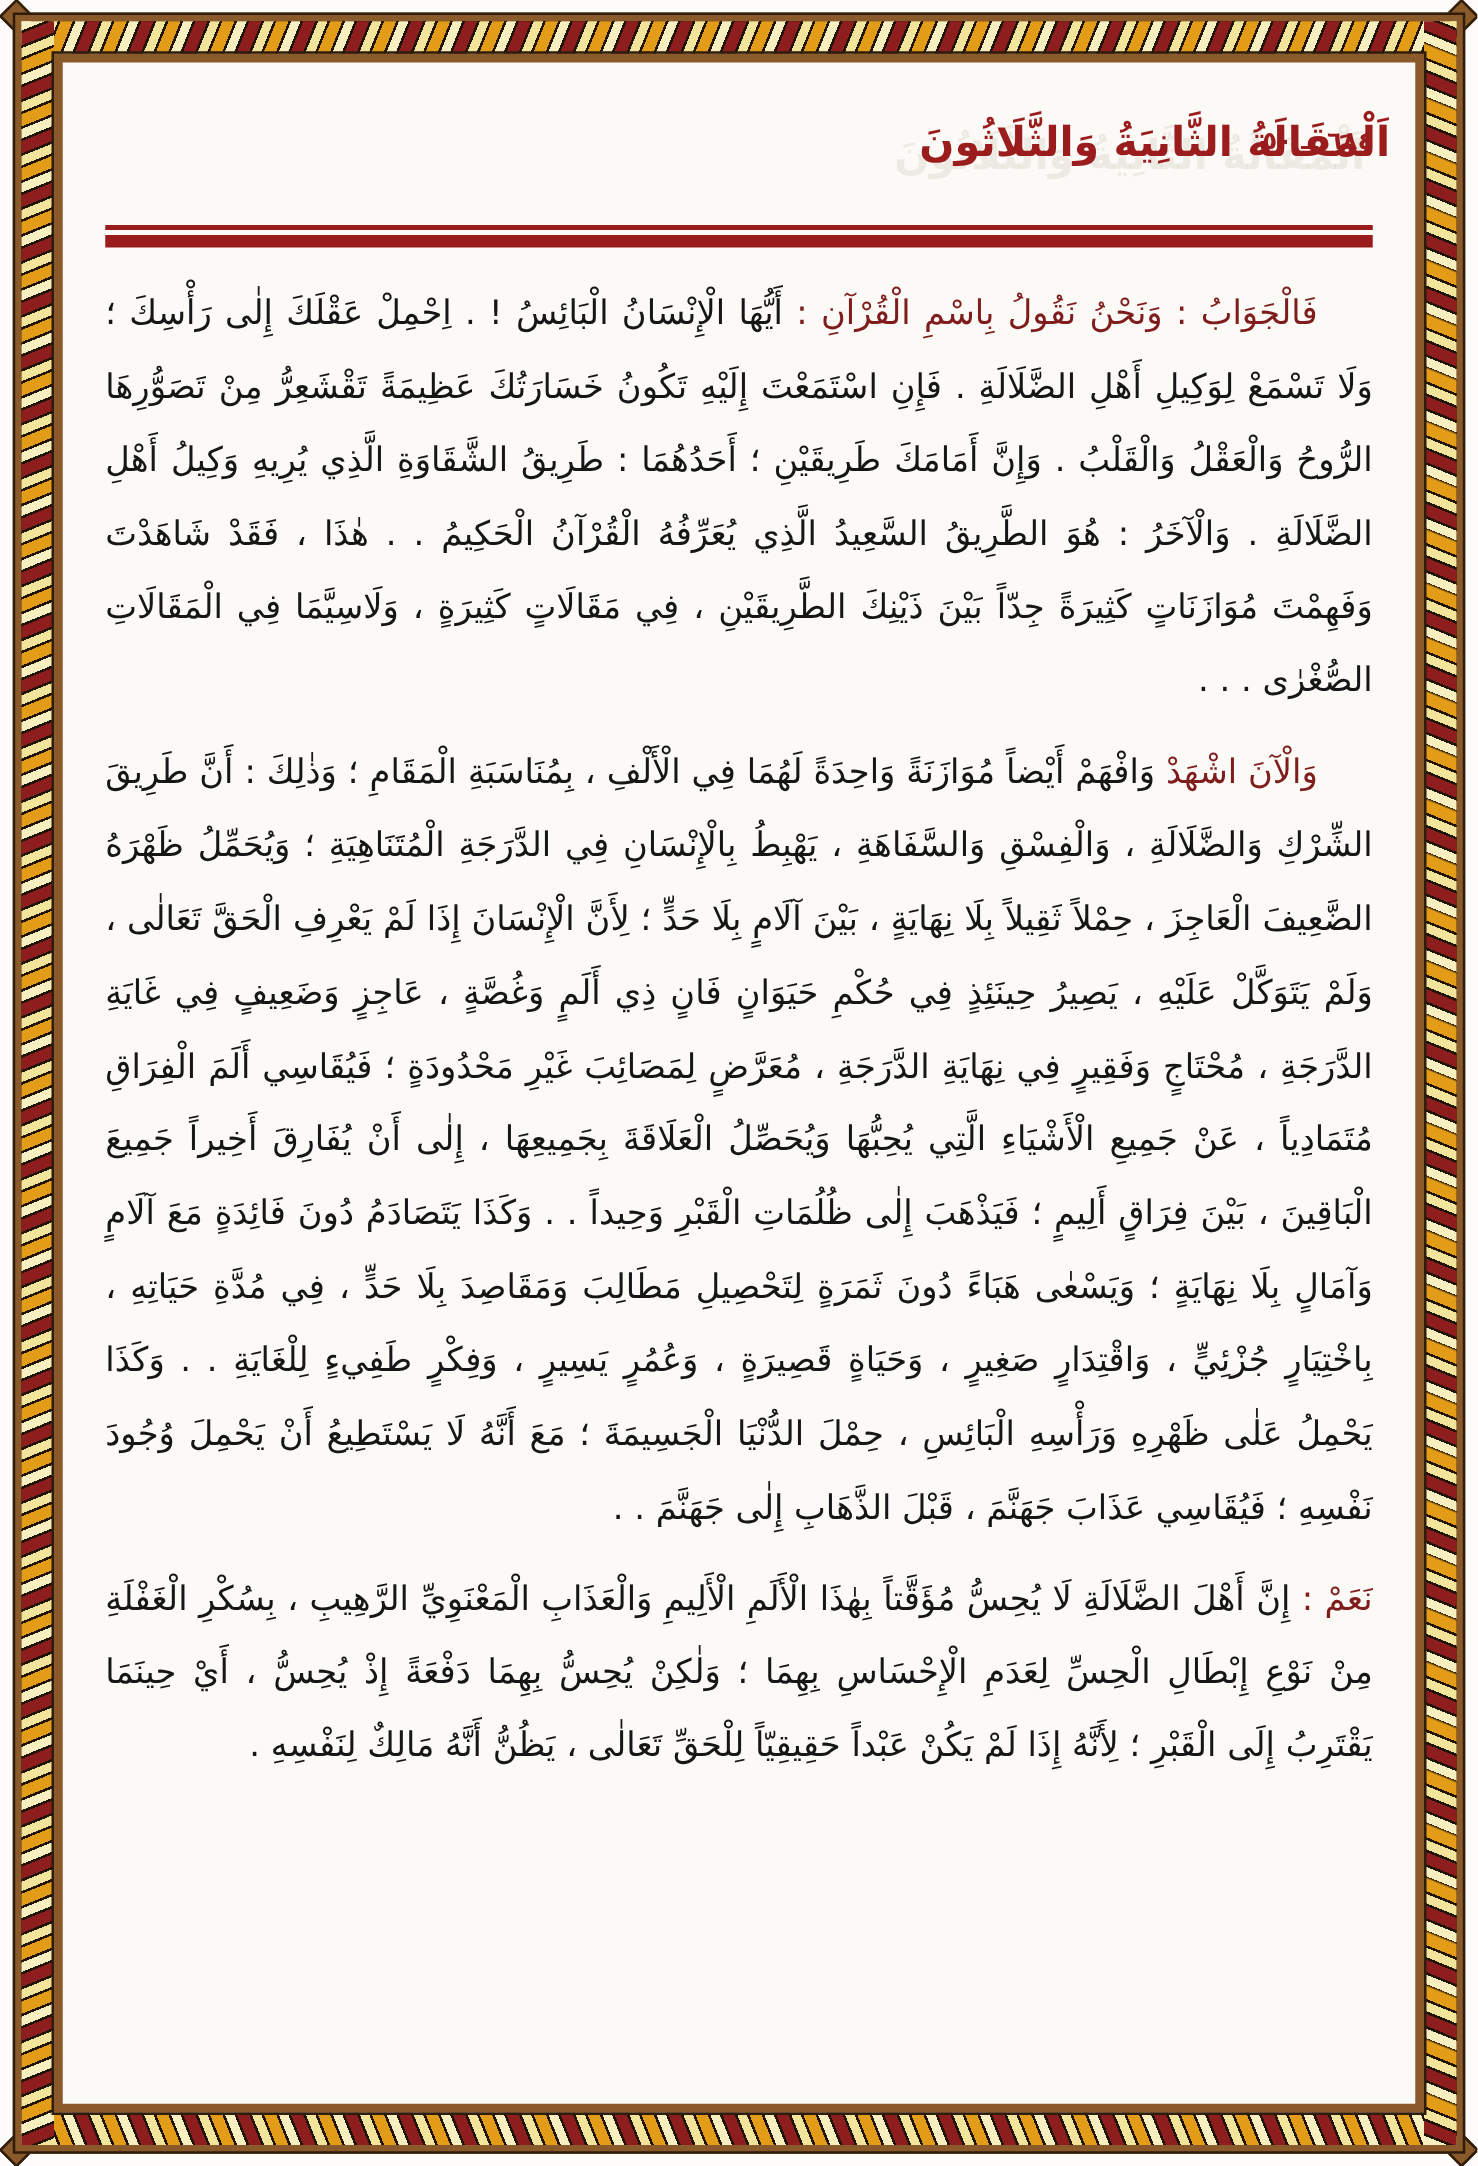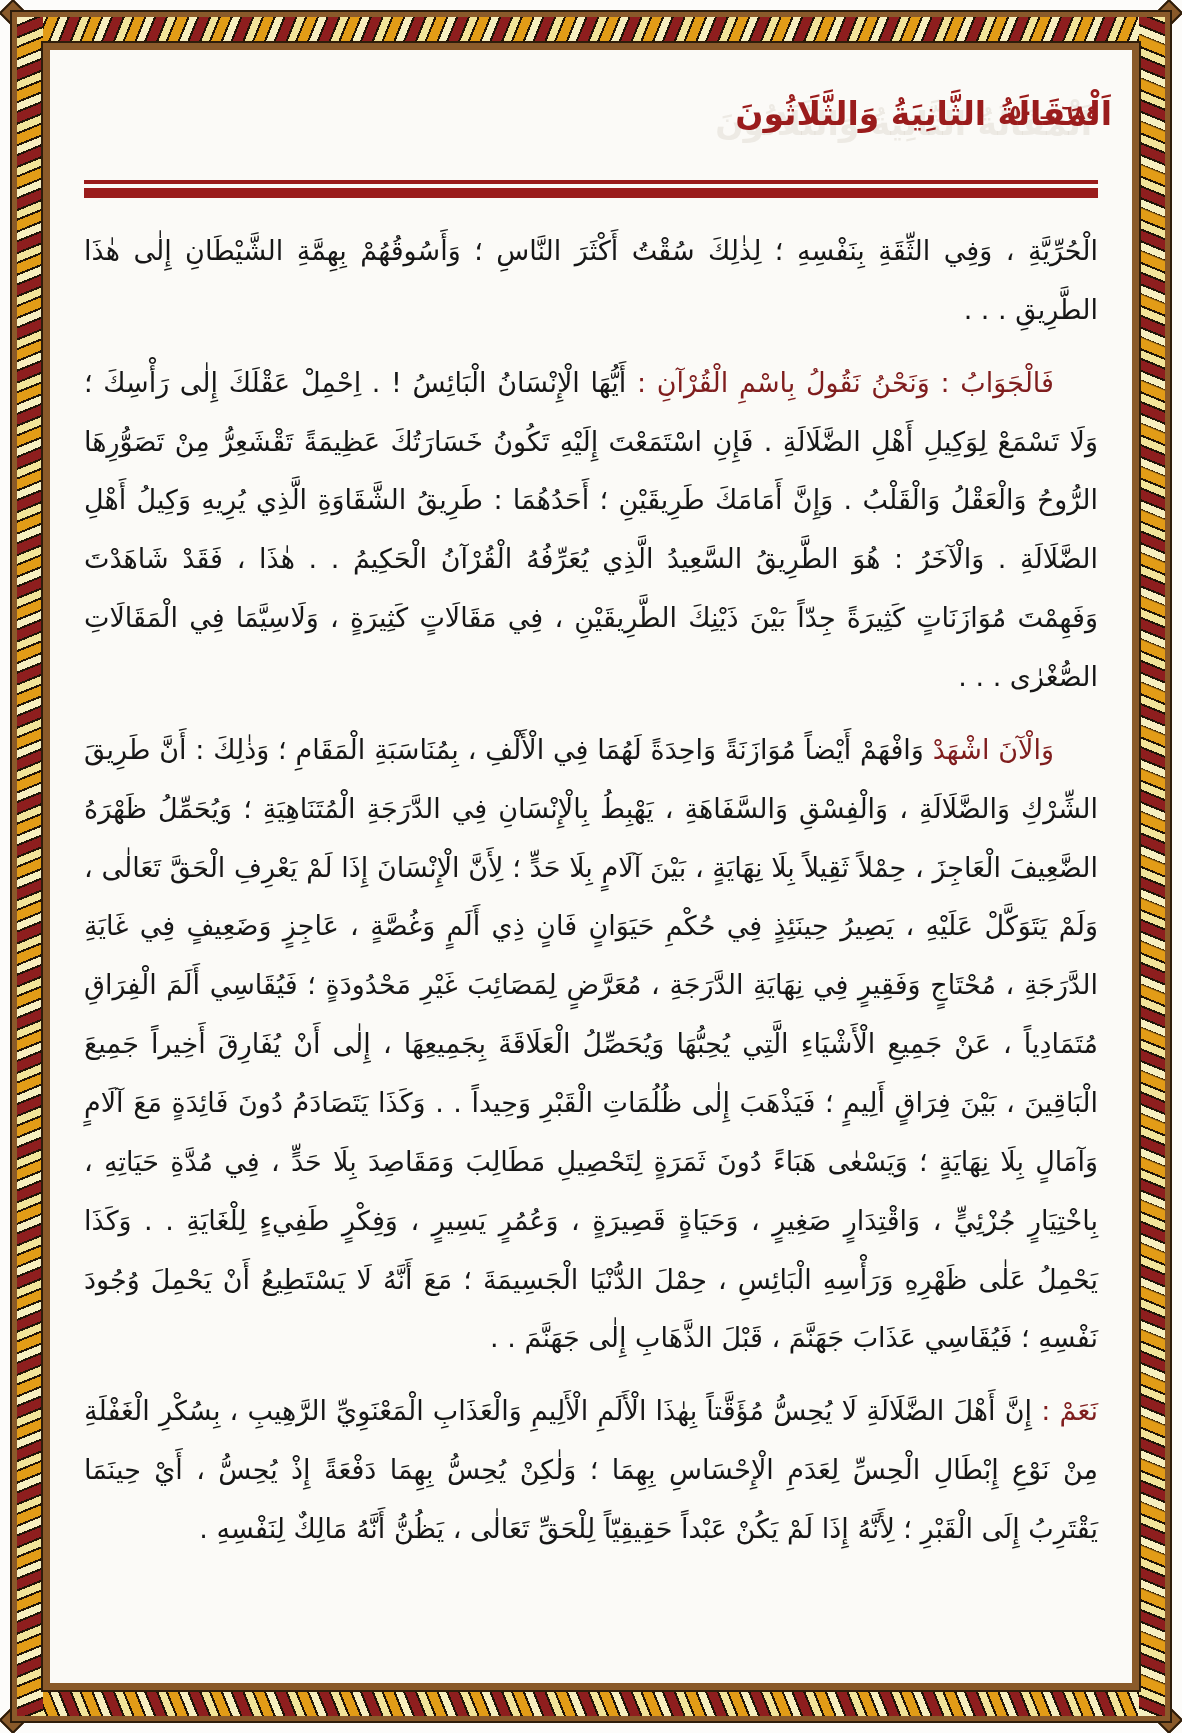--- a/index.html
+++ b/index.html
@@ -108,21 +108,20 @@
       <div class="inner">
 
         <div class="header">
           <div class="pageno">٦٨٤ ــ ٥٠</div>
           <div class="title">اَلْمَقَالَةُ الثَّانِيَةُ وَالثَّلَاثُونَ</div>
         </div>
 
         <div class="divider"></div>
 
         <div class="bodytext">
-            <p class=""><span class="seg-black">الْحُرِّيَّةِ ، وَفِي الثِّقَةِ بِنَفْسِهِ ؛ لِذٰلِكَ سُقْتُ أَكْثَرَ النَّاسِ ؛ وَأَسُوقُهُمْ بِهِمَّةِ الشَّيْطَانِ إِلٰى هٰذَا الطَّرِيقِ . . .</span></p>
             <p class="indent"><span class="seg-red">فَالْجَوَابُ : وَنَحْنُ نَقُولُ بِاسْمِ الْقُرْآنِ : </span><span class="seg-black">أَيُّهَا الْإِنْسَانُ الْبَائِسُ ! . اِحْمِلْ عَقْلَكَ إِلٰى رَأْسِكَ ؛ وَلَا تَسْمَعْ لِوَكِيلِ أَهْلِ الضَّلَالَةِ . فَإِنِ اسْتَمَعْتَ إِلَيْهِ تَكُونُ خَسَارَتُكَ عَظِيمَةً تَقْشَعِرُّ مِنْ تَصَوُّرِهَا الرُّوحُ وَالْعَقْلُ وَالْقَلْبُ . وَإِنَّ أَمَامَكَ طَرِيقَيْنِ ؛ أَحَدُهُمَا : طَرِيقُ الشَّقَاوَةِ الَّذِي يُرِيهِ وَكِيلُ أَهْلِ الضَّلَالَةِ . وَالْآخَرُ : هُوَ الطَّرِيقُ السَّعِيدُ الَّذِي يُعَرِّفُهُ الْقُرْآنُ الْحَكِيمُ . . هٰذَا ، فَقَدْ شَاهَدْتَ وَفَهِمْتَ مُوَازَنَاتٍ كَثِيرَةً جِدّاً بَيْنَ ذَيْنِكَ الطَّرِيقَيْنِ ، فِي مَقَالَاتٍ كَثِيرَةٍ ، وَلَاسِيَّمَا فِي الْمَقَالَاتِ الصُّغْرٰى . . .</span></p>
             <p class="indent"><span class="seg-red">وَالْآنَ اشْهَدْ </span><span class="seg-black">وَافْهَمْ أَيْضاً مُوَازَنَةً وَاحِدَةً لَهُمَا فِي الْأَلْفِ ، بِمُنَاسَبَةِ الْمَقَامِ ؛ وَذٰلِكَ : أَنَّ طَرِيقَ الشِّرْكِ وَالضَّلَالَةِ ، وَالْفِسْقِ وَالسَّفَاهَةِ ، يَهْبِطُ بِالْإِنْسَانِ فِي الدَّرَجَةِ الْمُتَنَاهِيَةِ ؛ وَيُحَمِّلُ ظَهْرَهُ الضَّعِيفَ الْعَاجِزَ ، حِمْلاً ثَقِيلاً بِلَا نِهَايَةٍ ، بَيْنَ آلَامٍ بِلَا حَدٍّ ؛ لِأَنَّ الْإِنْسَانَ إِذَا لَمْ يَعْرِفِ الْحَقَّ تَعَالٰى ، وَلَمْ يَتَوَكَّلْ عَلَيْهِ ، يَصِيرُ حِينَئِذٍ فِي حُكْمِ حَيَوَانٍ فَانٍ ذِي أَلَمٍ وَغُصَّةٍ ، عَاجِزٍ وَضَعِيفٍ فِي غَايَةِ الدَّرَجَةِ ، مُحْتَاجٍ وَفَقِيرٍ فِي نِهَايَةِ الدَّرَجَةِ ، مُعَرَّضٍ لِمَصَائِبَ غَيْرِ مَحْدُودَةٍ ؛ فَيُقَاسِي أَلَمَ الْفِرَاقِ مُتَمَادِياً ، عَنْ جَمِيعِ الْأَشْيَاءِ الَّتِي يُحِبُّهَا وَيُحَصِّلُ الْعَلَاقَةَ بِجَمِيعِهَا ، إِلٰى أَنْ يُفَارِقَ أَخِيراً جَمِيعَ الْبَاقِينَ ، بَيْنَ فِرَاقٍ أَلِيمٍ ؛ فَيَذْهَبَ إِلٰى ظُلُمَاتِ الْقَبْرِ وَحِيداً . . وَكَذَا يَتَصَادَمُ دُونَ فَائِدَةٍ مَعَ آلَامٍ وَآمَالٍ بِلَا نِهَايَةٍ ؛ وَيَسْعٰى هَبَاءً دُونَ ثَمَرَةٍ لِتَحْصِيلِ مَطَالِبَ وَمَقَاصِدَ بِلَا حَدٍّ ، فِي مُدَّةِ حَيَاتِهِ ، بِاخْتِيَارٍ جُزْئِيٍّ ، وَاقْتِدَارٍ صَغِيرٍ ، وَحَيَاةٍ قَصِيرَةٍ ، وَعُمُرٍ يَسِيرٍ ، وَفِكْرٍ طَفِيءٍ لِلْغَايَةِ . . وَكَذَا يَحْمِلُ عَلٰى ظَهْرِهِ وَرَأْسِهِ الْبَائِسِ ، حِمْلَ الدُّنْيَا الْجَسِيمَةَ ؛ مَعَ أَنَّهُ لَا يَسْتَطِيعُ أَنْ يَحْمِلَ وُجُودَ نَفْسِهِ ؛ فَيُقَاسِي عَذَابَ جَهَنَّمَ ، قَبْلَ الذَّهَابِ إِلٰى جَهَنَّمَ . .</span></p>
             <p class=""><span class="seg-red">نَعَمْ : </span><span class="seg-black">إِنَّ أَهْلَ الضَّلَالَةِ لَا يُحِسُّ مُؤَقَّتاً بِهٰذَا الْأَلَمِ الْأَلِيمِ وَالْعَذَابِ الْمَعْنَوِيِّ الرَّهِيبِ ، بِسُكْرِ الْغَفْلَةِ مِنْ نَوْعِ إِبْطَالِ الْحِسِّ لِعَدَمِ الْإِحْسَاسِ بِهِمَا ؛ وَلٰكِنْ يُحِسُّ بِهِمَا دَفْعَةً إِذْ يُحِسُّ ، أَيْ حِينَمَا يَقْتَرِبُ إِلَى الْقَبْرِ ؛ لِأَنَّهُ إِذَا لَمْ يَكُنْ عَبْداً حَقِيقِيّاً لِلْحَقِّ تَعَالٰى ، يَظُنُّ أَنَّهُ مَالِكٌ لِنَفْسِهِ .</span></p>
           </div>
 
       </div>
     </div>
   </div>
 </div>
 

